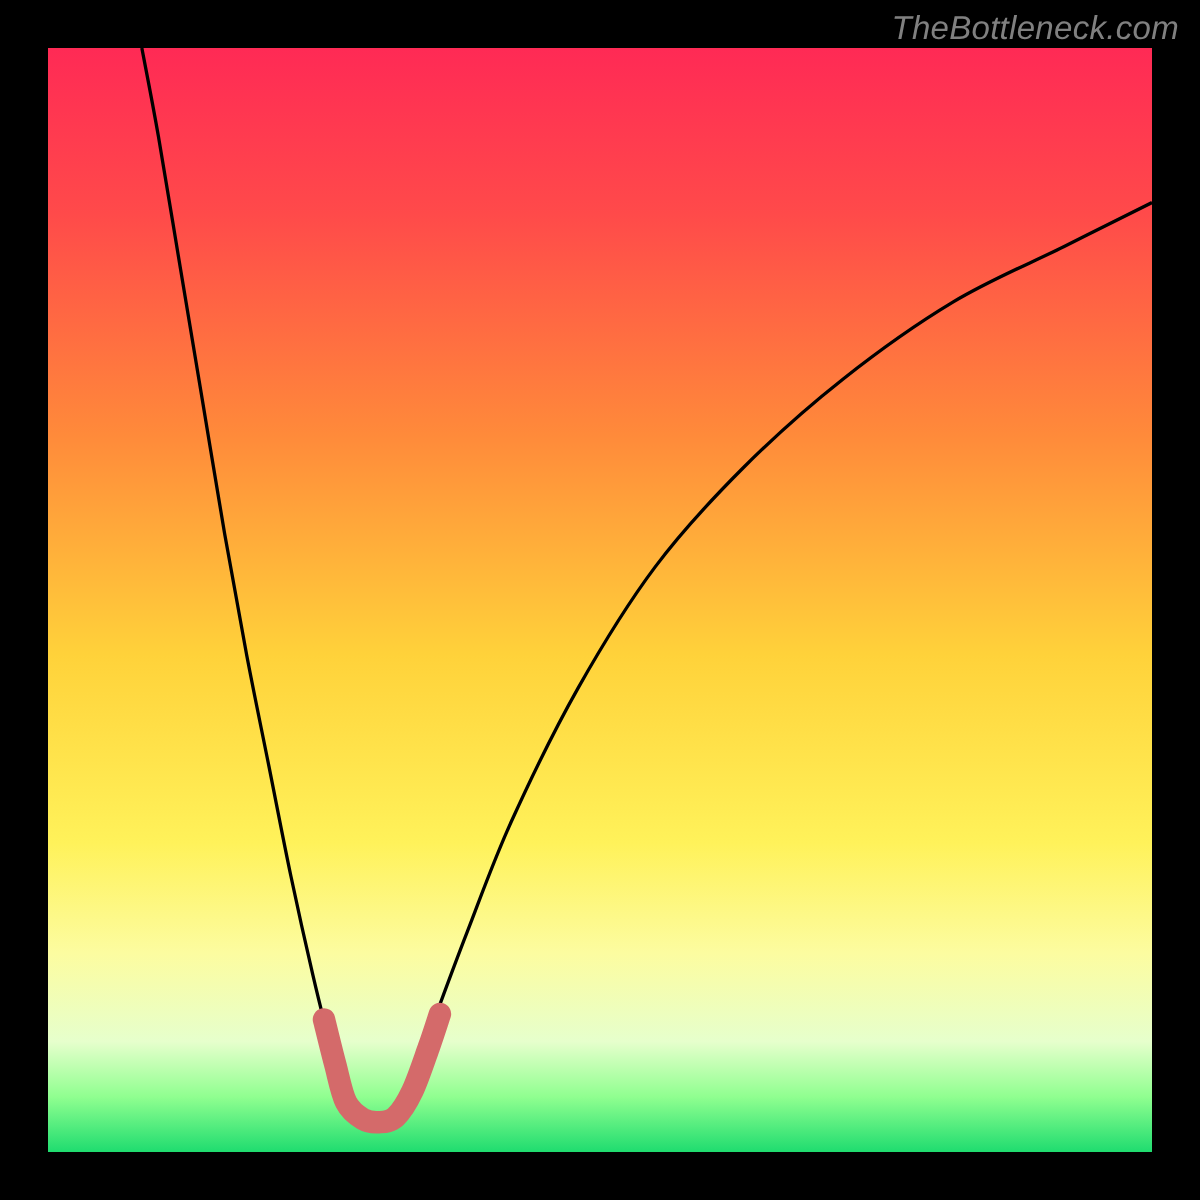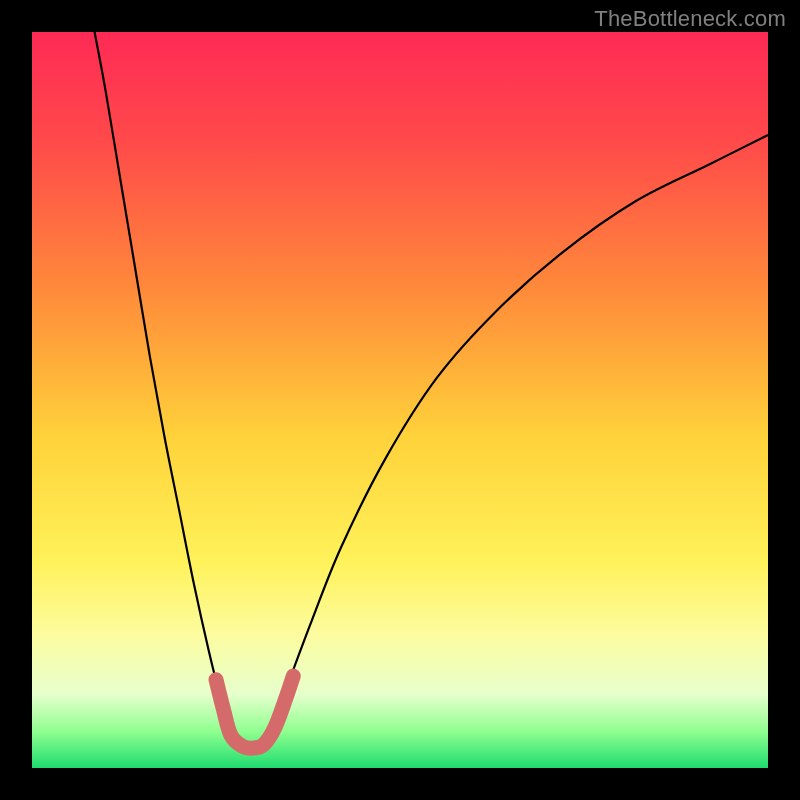--- a/index.html
+++ b/index.html
@@ -9,20 +9,21 @@
     height: 800px;
     background: #000;
     overflow: hidden;
     font-family: Arial, Helvetica, sans-serif;
   }
   .stage {
     position: relative;
     width: 800px;
     height: 736px;
     background: #000;
+    font-style: italic;
   }
   .watermark {
     position: absolute;
     top: 6px;
     right: 14px;
     color: #808080;
     font-size: 22px;
     font-weight: 400;
     letter-spacing: 0.2px;
     z-index: 20;

